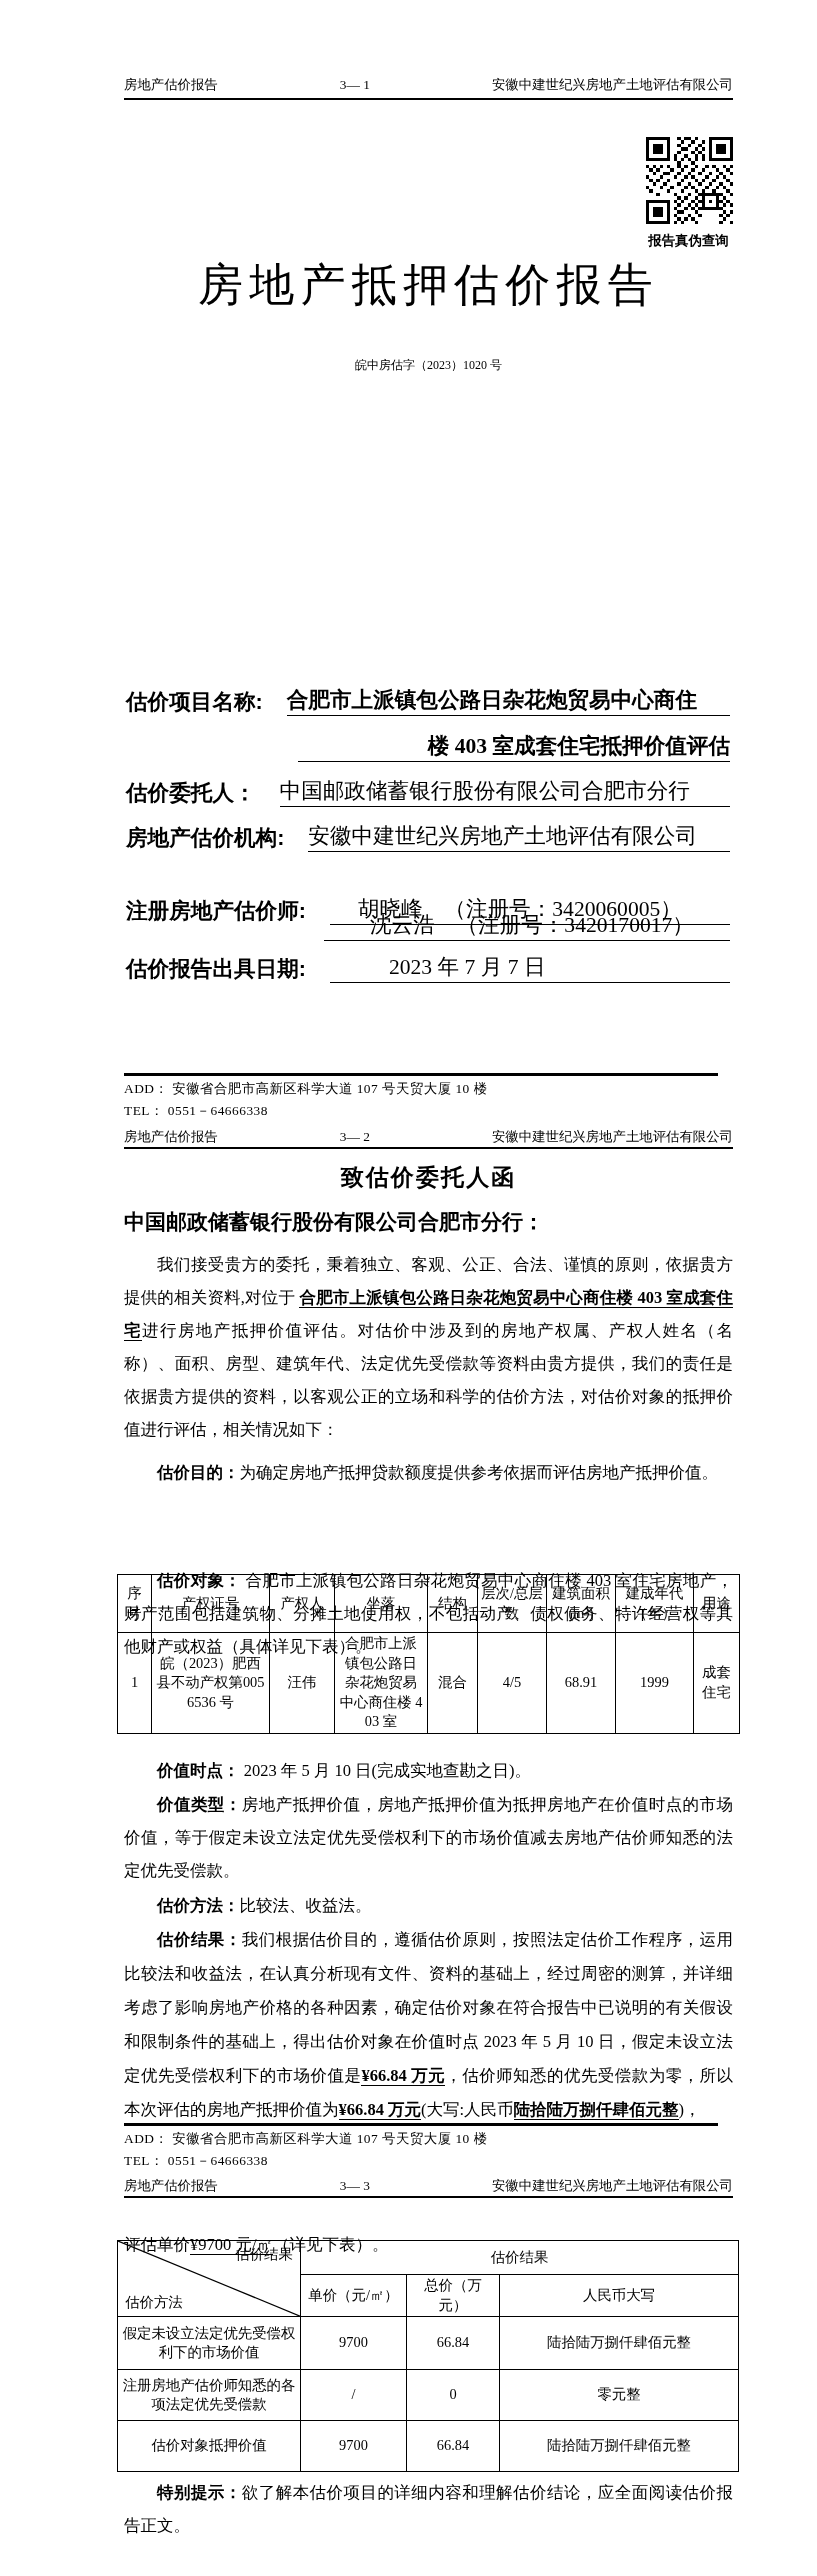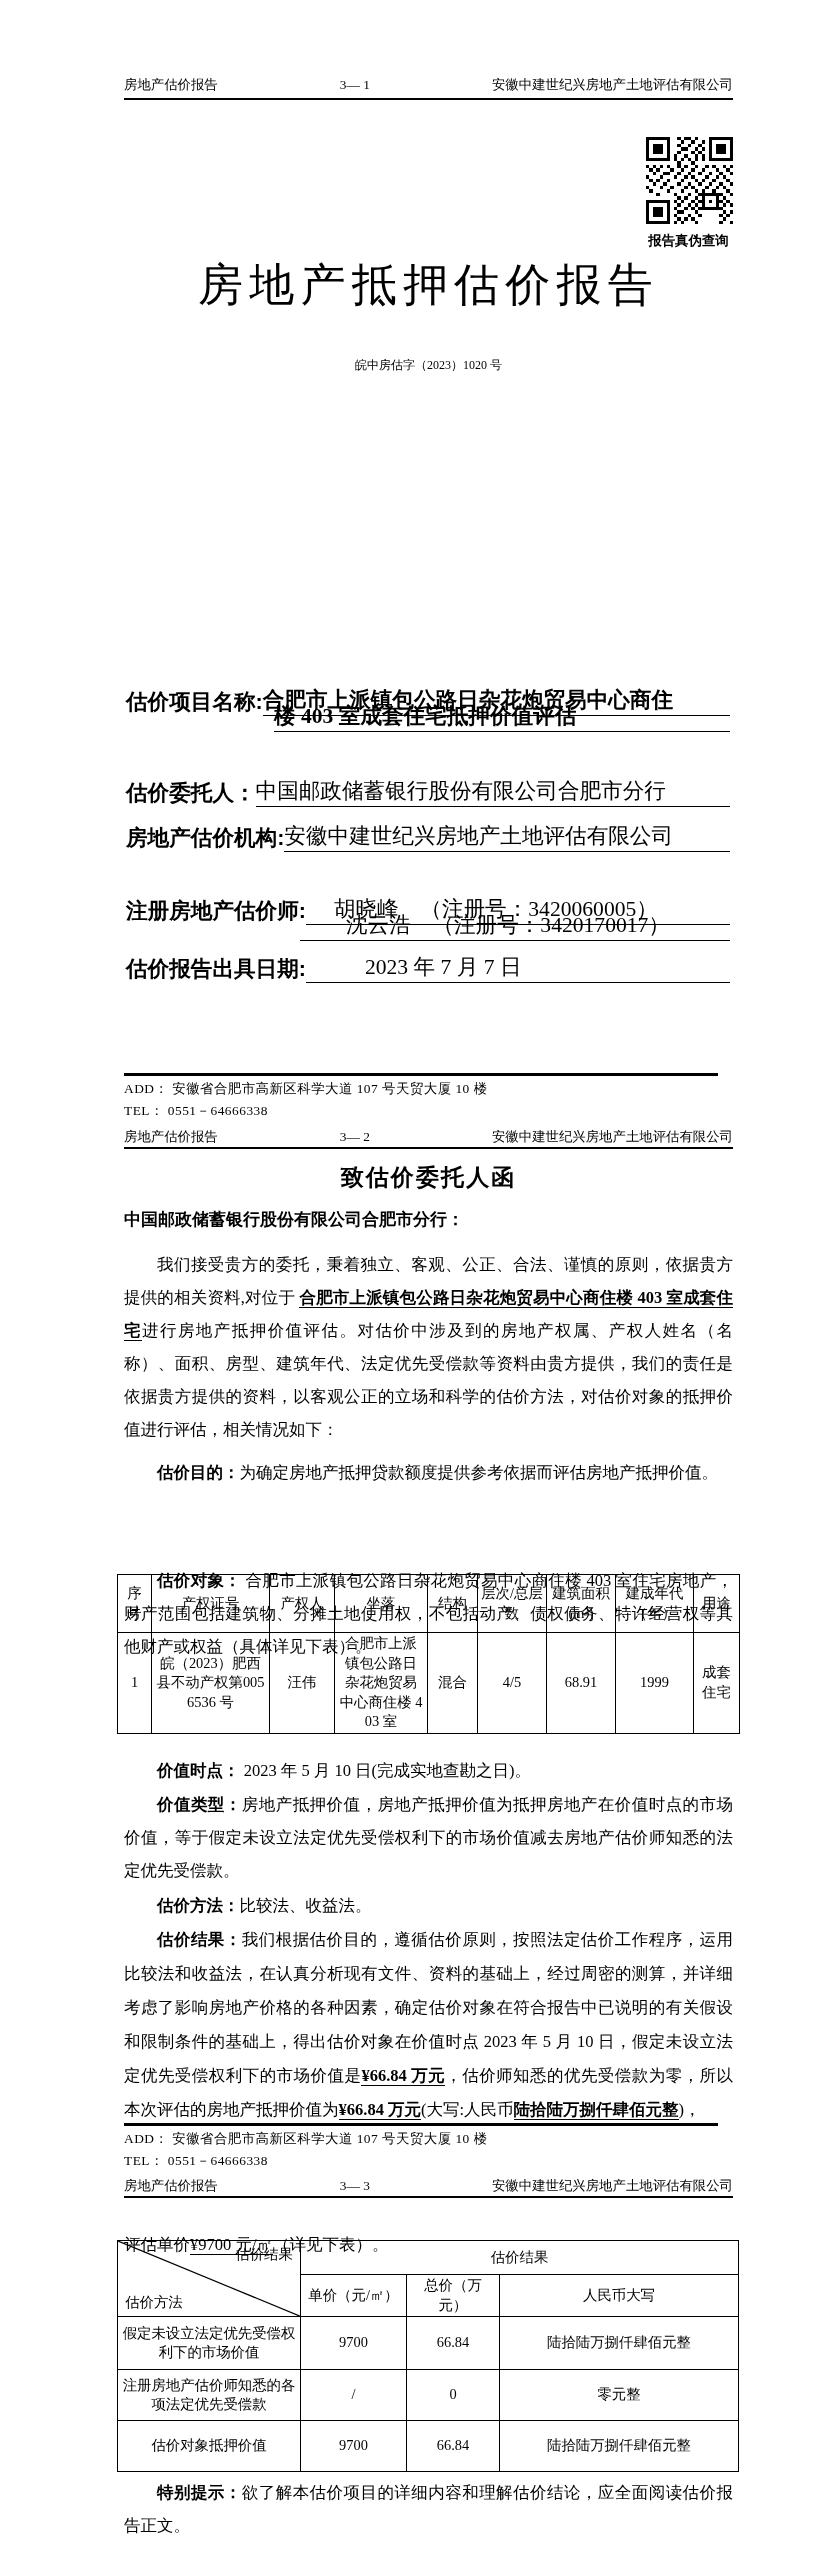--- a/index.html
+++ b/index.html
@@ -5,21 +5,21 @@
   html,body{margin:0;padding:0;background:#fff;}
   #doc{
     position:relative;
     width:818px;
     height:3300px;
     background:#ffffff;
     font-family:"Liberation Serif","DejaVu Serif",serif;
     color:#000;
     overflow:hidden;
   }
-  .abs{position:absolute;}
+  .abs{position:absolute;gap:24px;}
   
   .runhead{
     left:124px; width:609px;
     display:flex; justify-content:space-between; align-items:baseline;
     font-size:13.4px; line-height:16.5px;
   }
   .rule{left:124px; width:609px; height:2.1px; background:#000;}
   .rule-footer{left:124px; width:594px; height:2.6px; background:#000;}
   .footline{left:124px; font-size:13.4px; line-height:17.5px; letter-spacing:0.5px;}
   
@@ -28,21 +28,21 @@
     font-family:Liberation Mono, monospace; font-size:13.4px; font-weight:bold;}
   .doctitle{left:124px; top:257px; width:609px; text-align:center;
     font-size:45px; font-weight:normal; letter-spacing:6.2px; line-height:1.25;}
   .docno{left:124px; top:357px; width:609px; text-align:center; font-size:12px;}
   .frow{left:126px; width:604px; display:flex; align-items:flex-end; font-size:21.6px; line-height:28px;}
   .flabel{font-family:"Liberation Sans","DejaVu Sans",sans-serif; font-weight:bold; white-space:nowrap;}
   .fval{flex:1 1 auto; border-bottom:1.5px solid #000; white-space:nowrap; padding-bottom:1px;}
   .fval.bold{font-weight:bold;}
   
   .ltitle{left:124px; top:1162px; width:609px; text-align:center; font-size:23px; font-weight:bold; letter-spacing:2.1px;}
-  .salut{left:124px; width:609px; font-size:17px; font-weight:bold;
+  .salut{left:124px; width:609px; font-size:21px; font-weight:bold;
     font-family:"Liberation Sans","DejaVu Sans",sans-serif;}
   .para{left:124px; width:609px; font-size:16.5px; line-height:33px; text-align:justify;margin-top:13px;}
   .para.indent{text-indent:33px;}
   .blabel{font-family:"Liberation Sans","DejaVu Sans",sans-serif; font-weight:bold;}
   .ub{font-weight:bold; border-bottom:1.5px solid #000;}
   .u{border-bottom:1.5px solid #000;}
   
   table{border-collapse:collapse; table-layout:fixed; border:1.5px solid #000;}
   td,th{border:1px solid #000; font-weight:normal; text-align:center; vertical-align:middle;
     font-size:14.4px; line-height:19.6px; padding:1px 3.1px; word-break:break-all;}
@@ -87,21 +87,21 @@
   </div>
   <div class="abs qrcaption">报告真伪查询</div>
 
   <div class="abs doctitle">房地产抵押估价报告</div>
   <div class="abs docno">皖中房估字（2023）1020 号</div>
 
   <div class="abs frow" style="top:686px;">
     <span class="flabel">估价项目名称:</span>
     <span class="fval bold">合肥市上派镇包公路日杂花炮贸易中心商住</span>
   </div>
-  <div class="abs frow" style="top:702px;">
+  <div class="abs frow" style="top:732px;text-align:right;">
     <span style="width:148px;"></span>
     <span class="fval bold">楼 403 室成套住宅抵押价值评估</span>
   </div>
   <div class="abs frow" style="top:777px;">
     <span class="flabel">估价委托人：</span>
     <span class="fval"> 中国邮政储蓄银行股份有限公司合肥市分行</span>
   </div>
   <div class="abs frow" style="top:822px;">
     <span class="flabel">房地产估价机构:</span>
     <span class="fval">安徽中建世纪兴房地产土地评估有限公司</span>

